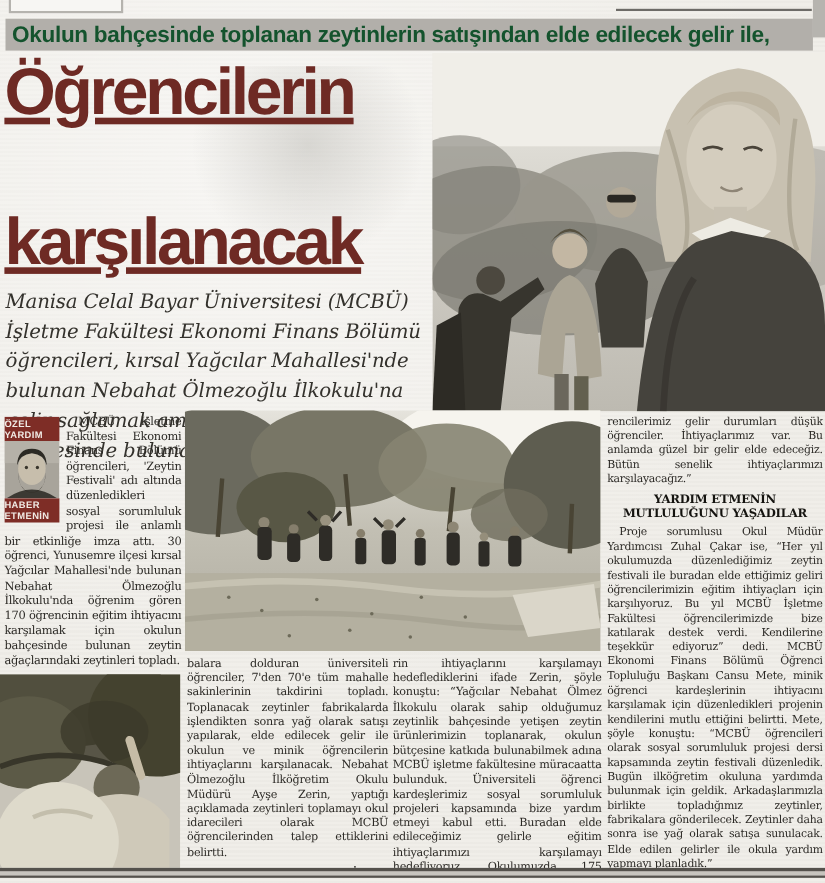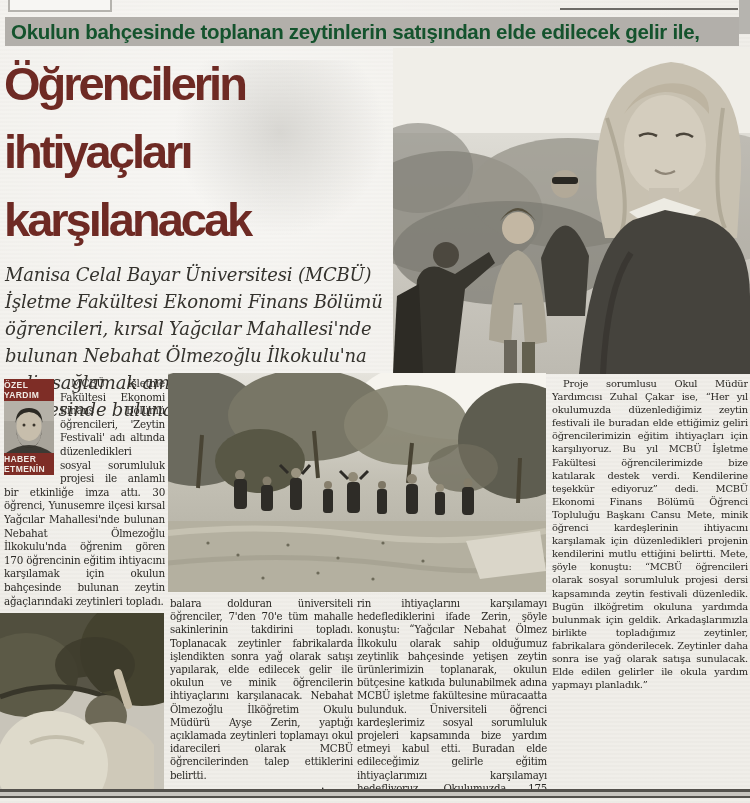--- a/index.html
+++ b/index.html
@@ -20,22 +20,22 @@
   .kicker { position:absolute; left:5px; top:17px; width:734px; height:29px;
     background:#b2afaa; color:#14532d;
     font-family:"Liberation Sans", sans-serif; font-weight:700; font-size:20.5px; line-height:29px;
     letter-spacing:-0.3px; padding-left:6px; white-space:nowrap; overflow:hidden; }
 
   .ghost-blob { position:absolute; left:170px; top:60px; width:220px; height:180px;
     background: radial-gradient(ellipse at 50% 40%, rgba(138,136,128,.28), transparent 68%);
     pointer-events:none; }
 
   .headline { position:absolute; left:4px; top:50px; width:395px;
-    font-family:"Liberation Sans", sans-serif; font-weight:bold; font-size:47px; line-height:68px;
-    letter-spacing:-3px; color:#6e2a24; }
+    font-family:"Liberation Sans", sans-serif; font-weight:bold; font-size:60px; line-height:68px;
+    letter-spacing:-3px; color:#6e2a24;text-decoration:underline; }
 
   .lead { position:absolute; left:5px; top:261px; width:394px;
     font-style:italic; font-size:18px; line-height:27px; color:#34322d; letter-spacing:-0.2px; }
 
   .photo { position:absolute; overflow:hidden; }
   .photo svg { display:block; width:100%; height:100%; }
   .photo-top { left:393px; top:48px; width:357px; height:326px; }
   .photo-middle { left:168px; top:373px; width:378px; height:219px; }
   .photo-bottom-left { left:0; top:613px; width:164px; height:177px; }
 
@@ -67,21 +67,21 @@
   <div class="top-left-box"></div>
   <div class="top-rule-right"></div>
   <div class="top-right-tab"></div>
 
   <div class="kicker">Okulun bahçesinde toplanan zeytinlerin satışından elde edilecek gelir ile,</div>
 
   <div class="ghost-blob"></div>
 
   <h1 class="headline">
     <span>Öğrencilerin</span><br>
-    <span>ihtiyaçları</span><br>
+    <br>
     <span>karşılanacak</span>
   </h1>
 
   <p class="lead">Manisa Celal Bayar Üniversitesi (MCBÜ) İşletme Fakültesi Ekonomi Finans Bölümü öğrencileri, kırsal Yağcılar Mahallesi'nde bulunan Nebahat Ölmezoğlu İlkokulu'na gelir sağlamak amacıyla, okulun bahçesinde bulunan zeytinleri topladı.</p>
 
   <div class="photo photo-top">
     <svg viewBox="0 0 357 326" preserveAspectRatio="none">
       <defs>
         <linearGradient id="gTop" x1="0" y1="0" x2="0" y2="1">
           <stop offset="0" stop-color="#ecebe5"></stop>
@@ -229,18 +229,23 @@
     <p>balara dolduran üniversiteli öğrenciler, 7'den 70'e tüm mahalle sakinlerinin takdirini topladı. Toplanacak zeytinler fabrikalarda işlendikten sonra yağ olarak satışı yapılarak, elde edilecek gelir ile okulun ve minik öğrencilerin ihtiyaçlarını karşılanacak. Nebahat Ölmezoğlu İlköğretim Okulu Müdürü Ayşe Zerin, yaptığı açıklamada zeytinleri toplamayı okul idarecileri olarak MCBÜ öğrencilerinden talep ettiklerini belirtti.</p>
     <div class="subhead">TALEBE KARŞILIK VERDİLER</div>
 
   </div>
 
   <div class="col col3">
     <p>rin ihtiyaçlarını karşılamayı hedeflediklerini ifade Zerin, şöyle konuştu: “Yağcılar Nebahat Ölmez İlkokulu olarak sahip olduğumuz zeytinlik bahçesinde yetişen zeytin ürünlerimizin toplanarak, okulun bütçesine katkıda bulunabilmek adına MCBÜ işletme fakültesine müracaatta bulunduk. Üniversiteli öğrenci kardeşlerimiz sosyal sorumluluk projeleri kapsamında bize yardım etmeyi kabul etti. Buradan elde edileceğimiz gelirle eğitim ihtiyaçlarımızı karşılamayı hedefliyoruz. Okulumuzda 175 öğrencimiz var. Bu öğ-</p>
   </div>
 
   <div class="col col4">
+    <p>rencilerimiz gelir durumları düşük öğrenciler. İhtiyaçlarımız var. Bu anlamda güzel bir gelir elde edeceğiz. Bütün senelik ihtiyaçlarımızı karşılayacağız.”</p>
+    <div class="subhead">
+      <span>YARDIM ETMENİN</span><br>
+      <span>MUTLULUĞUNU YAŞADILAR</span>
+    </div>
     <p class="indent">Proje sorumlusu Okul Müdür Yardımcısı Zuhal Çakar ise, “Her yıl okulumuzda düzenlediğimiz zeytin festivali ile buradan elde ettiğimiz geliri öğrencilerimizin eğitim ihtiyaçları için karşılıyoruz. Bu yıl MCBÜ İşletme Fakültesi öğrencilerimizde bize katılarak destek verdi. Kendilerine teşekkür ediyoruz” dedi.  MCBÜ Ekonomi Finans Bölümü Öğrenci Topluluğu Başkanı Cansu Mete, minik öğrenci kardeşlerinin ihtiyacını karşılamak için düzenledikleri projenin kendilerini mutlu ettiğini belirtti.  Mete, şöyle konuştu: “MCBÜ öğrencileri olarak sosyal sorumluluk projesi dersi kapsamında zeytin festivali düzenledik. Bugün ilköğretim okuluna yardımda bulunmak için geldik.  Arkadaşlarımızla birlikte topladığımız zeytinler, fabrikalara gönderilecek. Zeytinler daha sonra ise yağ olarak satışa sunulacak. Elde edilen gelirler ile okula yardım yapmayı planladık.”</p>
   </div>
 
   <div class="bottom-rule"></div>
 
 </div>
 
 </body></html>

